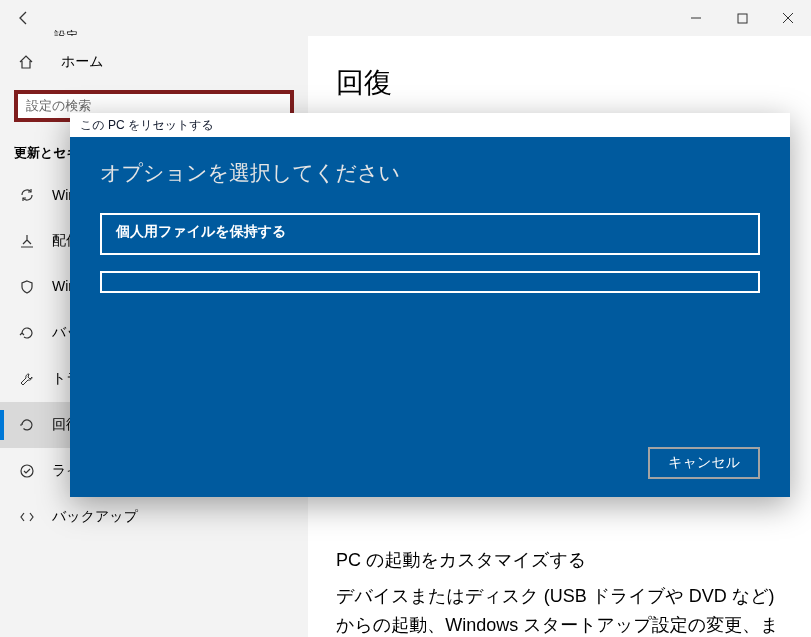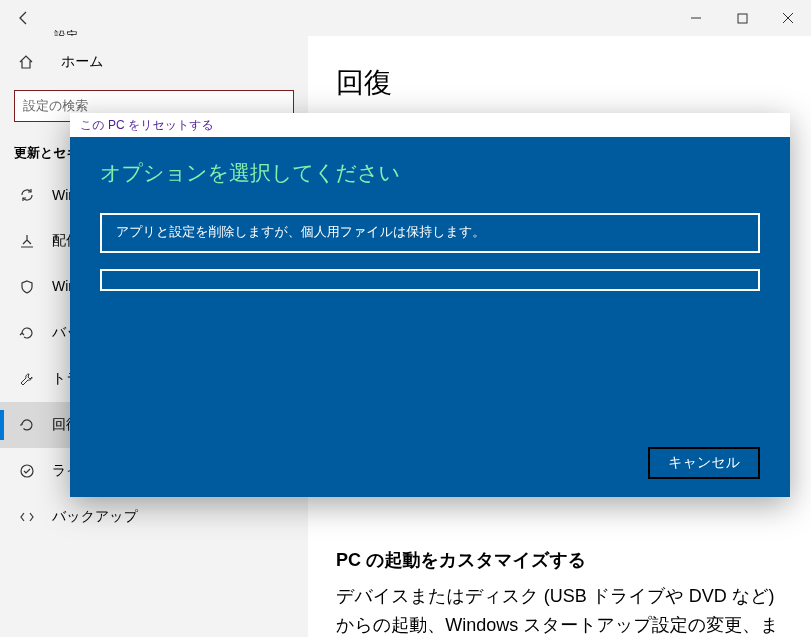--- a/index.html
+++ b/index.html
@@ -54,21 +54,21 @@
   .home-row {
     display:flex; align-items:center;
     height: 40px;
     padding-left: 18px;
     gap: 27px;
     font-size: 14px;
   }
   .search-box {
     margin: 8px 14px 14px 14px;
     height: 32px;
-    border: 1px solid #7f1d1d;
+    border: 4px solid #7f1d1d;
     background: #fff;
     display:flex; align-items:center;
     padding: 0 8px;
     font-size: 13px;
     color:#666;
     position: relative;
   }
   .section-label {
     padding: 8px 14px 10px 14px;
     font-size: 13px;
@@ -98,21 +98,21 @@
     padding: 28px 24px 20px 28px;
     overflow:hidden;
   }
   .content h1 {
     font-size: 28px;
     font-weight: 400;
     margin-bottom: 24px;
   }
   .content h2 {
     font-size: 18px;
-    font-weight: 700;
+    font-weight: 400;
     margin-top: 18px;
     margin-bottom: 10px;
   }
   .content p {
     font-size: 18px;
     line-height: 1.6;
     margin-bottom: 6px;
   }
 
   
@@ -121,59 +121,59 @@
     left: 70px;
     top: 113px;
     width: 720px;
     height: 384px;
     background: #005A9E;
     color: #fff;
     box-shadow: 0 8px 30px rgba(0,0,0,.35);
   }
   .dialog-title {
     background:#fff;
-    color:#4c1d95;
+    color:#0f172a;
     font-size: 12px;
     padding: 4px 10px;
     height: 24px;
     display:flex; align-items:center;
   }
   .dialog-body {
     padding: 22px 30px 18px 30px;
     height: calc(100% - 24px);
     display:flex;
     flex-direction: column;
     background:#005A9E;
   }
   .dialog-heading {
     font-size: 21px;
     font-weight: 400;
     margin-bottom: 26px;
-    color:#86efac;
+    color:#e5e5e5;
   }
   .option {
     border: 2px solid #fff;
     padding: 8px 14px 10px 14px;
     margin-bottom: 16px;
   }
   .option .opt-title {
     font-size: 14px;
     font-weight: 600;
     margin-bottom: 2px;
   }
   .option .opt-desc {
     font-size: 13px;
   }
   .dialog-footer {
     margin-top:auto;
     display:flex;
     justify-content:flex-end;
   }
   .cancel-btn {
-    border:2px solid #000000;
+    border:2px solid #a3a3a3;
     padding: 5px 18px;
     font-size: 14px;
     background: transparent;
     color:#fff;
   }
 
   svg { display:block; }
 </style>
 </head>
 <body>
@@ -300,21 +300,21 @@
     <p>デバイスまたはディスク (USB ドライブや DVD など) からの起動、Windows スタートアップ設定の変更、またはシステム イメージからの Windows の復元を行います。この操作を行うと、PC が再起動します。</p>
   </div>
 </div>
 
 <div class="dialog">
   <div class="dialog-title">この PC をリセットする</div>
   <div class="dialog-body">
     <div class="dialog-heading">オプションを選択してください</div>
 
     <div class="option">
-      <div class="opt-desc">アプリと設定を削除しますが、個人用ファイルは保持します。</div>
+      <div class="opt-title">個人用ファイルを保持する</div>
     </div>
 
     <div class="option">
     </div>
 
     <div class="dialog-footer">
       <div class="cancel-btn">キャンセル</div>
     </div>
   </div>
 </div>

